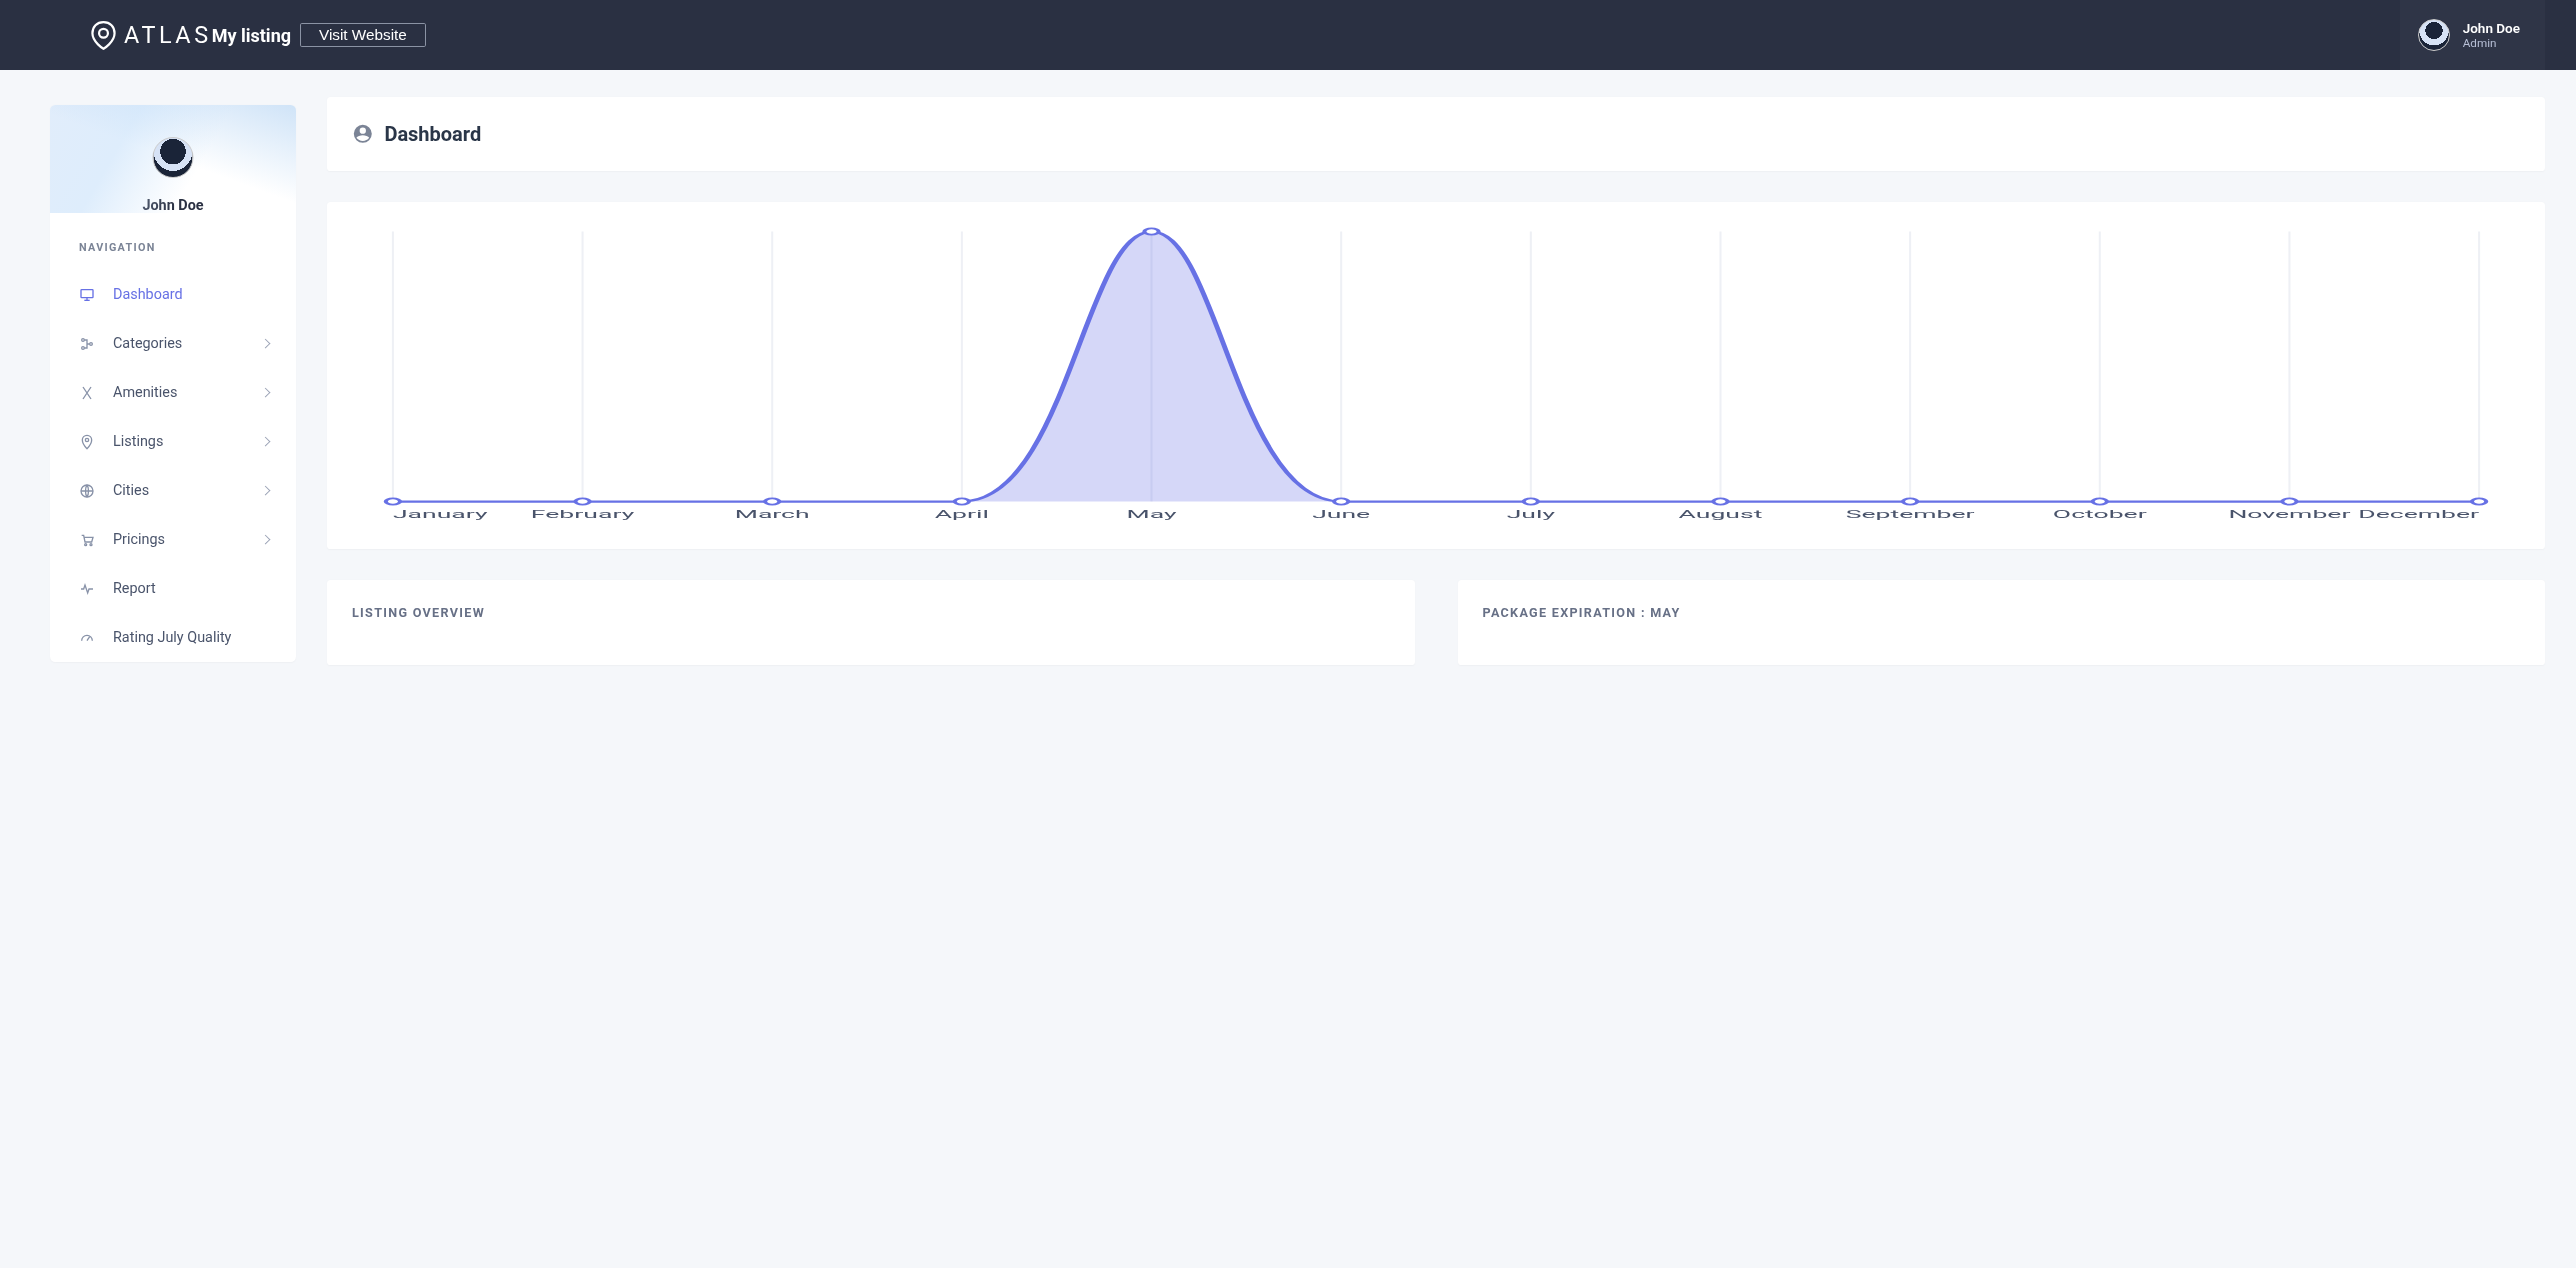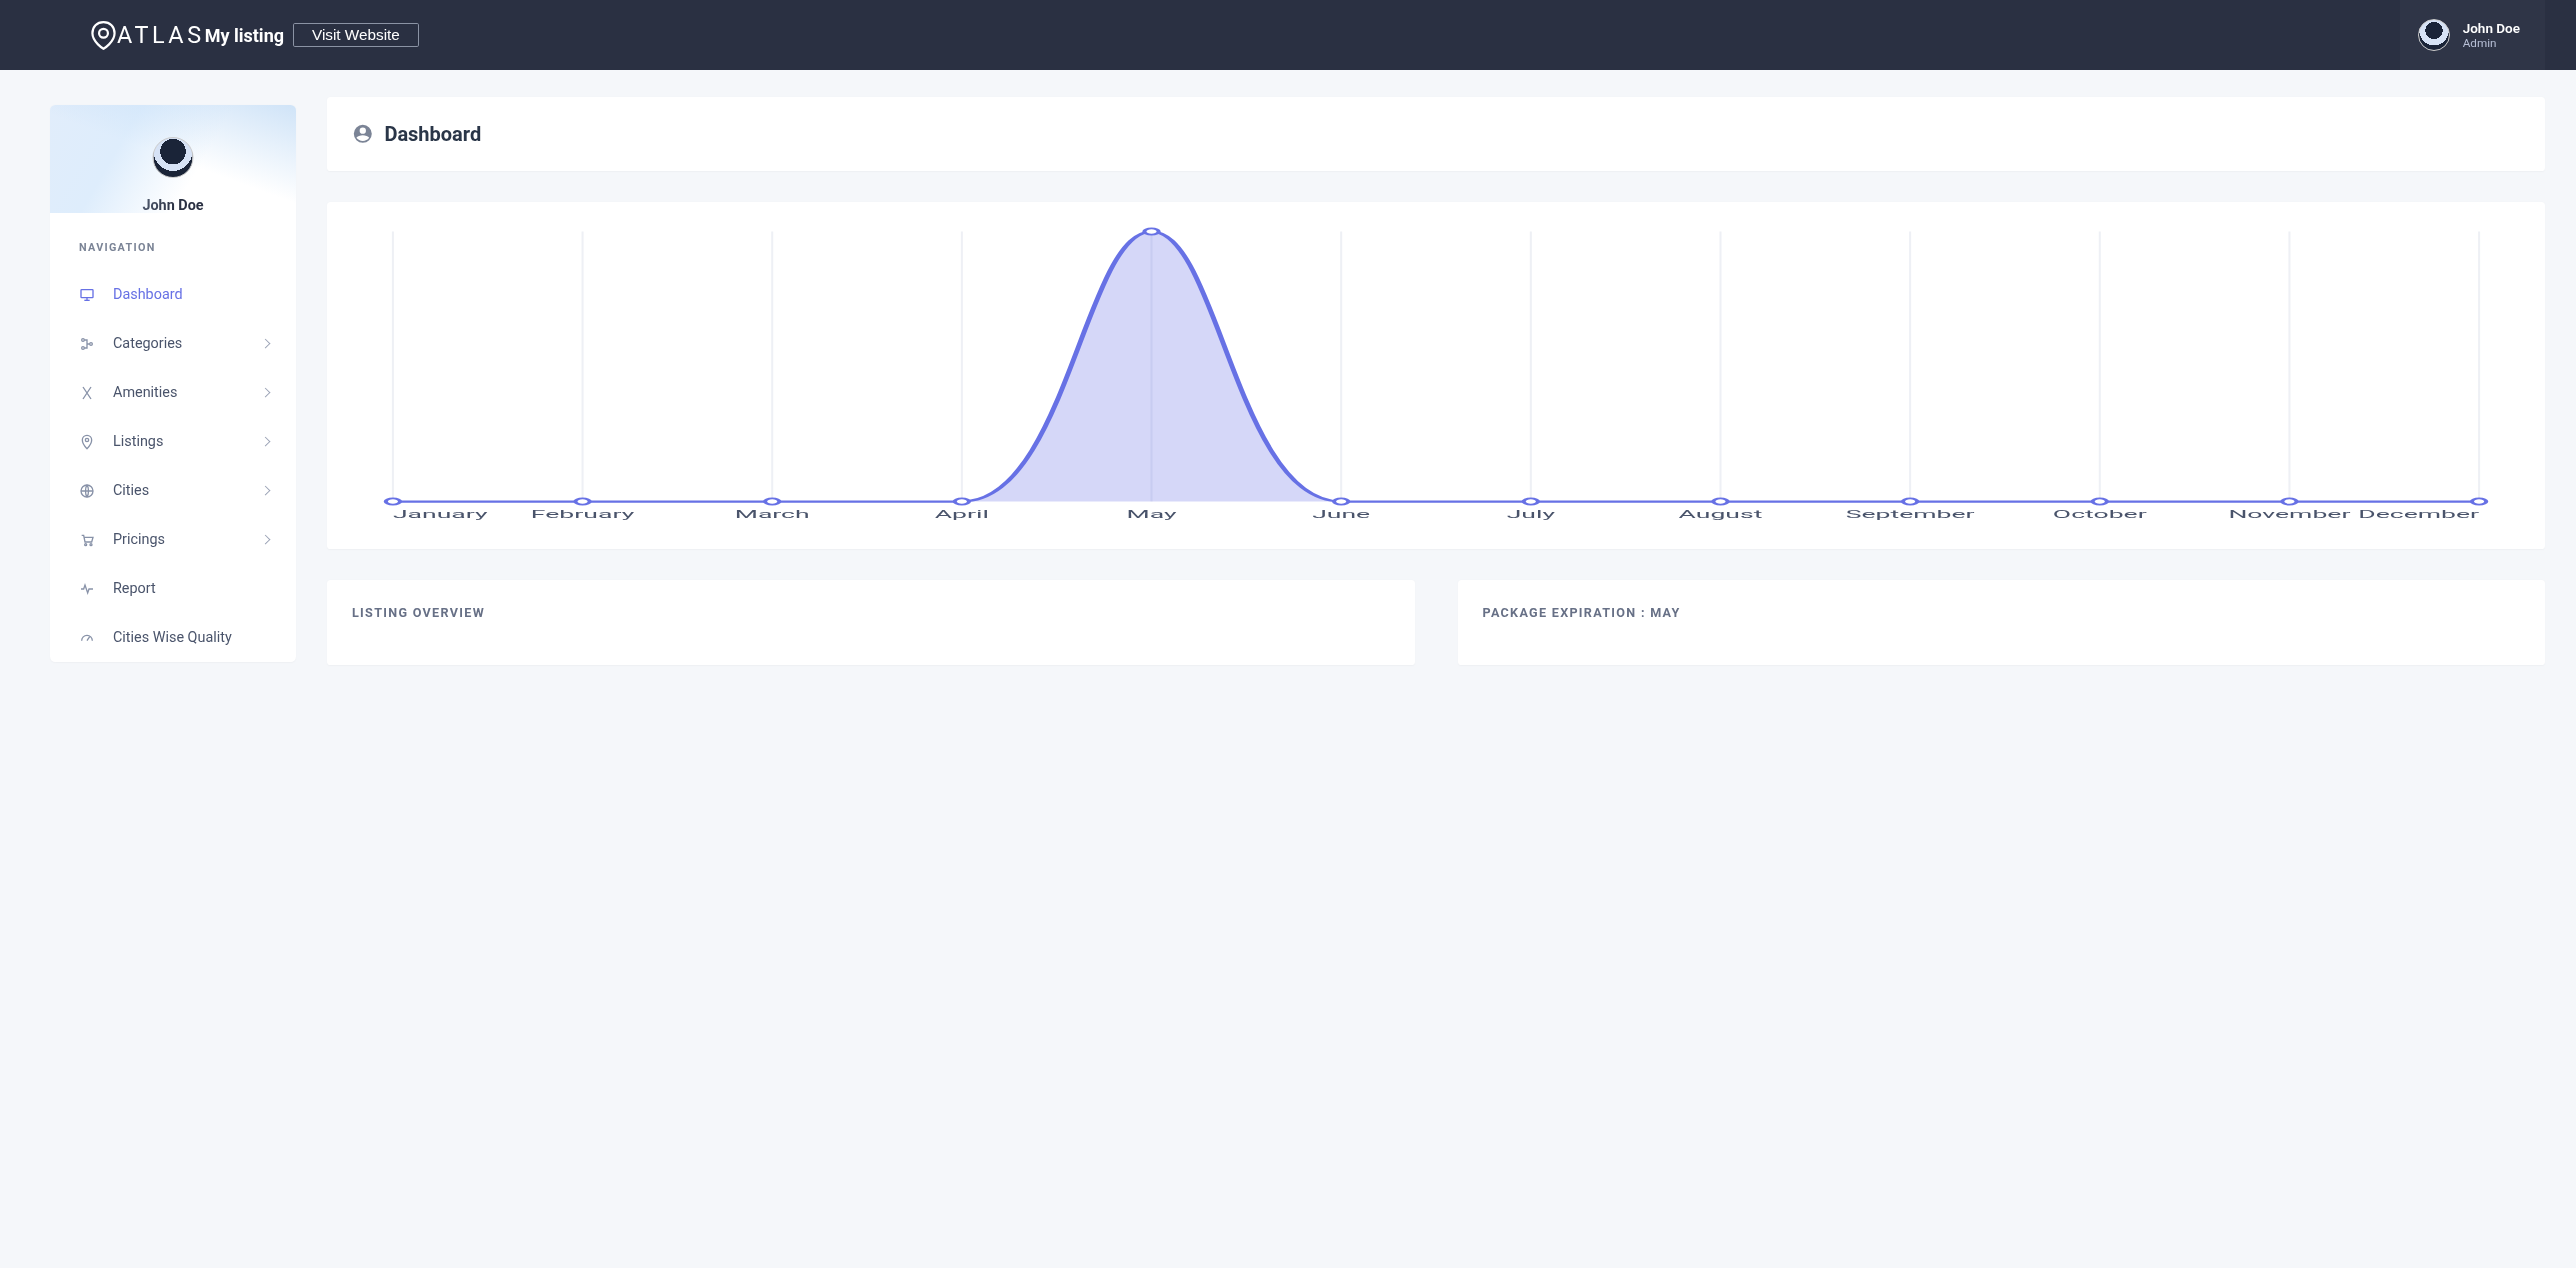--- a/index.html
+++ b/index.html
@@ -15,21 +15,21 @@
     background: #2a3042;
     height: 70px;
     display: flex;
     align-items: center;
     padding: 0 0 0 90px;
     position: relative;
   }
   .logo {
     display: flex;
     align-items: center;
-    gap: 0;
+    gap: 7px;
     color: #fff;
     font-weight: 400;
     font-size: 23.4px;
     letter-spacing: 3.6px;
   }
   .logo svg { width: 27px; height: 31px; }
   .header-nav {
     display: flex;
     align-items: center;
     gap: 9px;
@@ -283,21 +283,21 @@
           </span>
           <span>Report</span>
         </li>
         <li class="nav-item">
           <span class="icon">
             <svg viewBox="0 0 24 24" width="16" height="16" fill="none" stroke="currentColor" stroke-width="2">
               <path d="M4 16a8 8 0 0 1 16 0"></path>
               <line x1="12" y1="16" x2="16" y2="10"></line>
             </svg>
           </span>
-          <span>Cities Wise Quality</span>
+          <span>Rating July Quality</span>
         </li>
       </ul>
   </aside>
 
   <main class="main">
     <div class="card">
       <div class="card-title-row">
         <svg viewBox="0 0 24 24" fill="currentColor">
           <path d="M12 2a10 10 0 1 0 0 20 10 10 0 0 0 0-20zm0 3a3.5 3.5 0 1 1 0 7 3.5 3.5 0 0 1 0-7zm0 15c-2.9 0-5.5-1.4-7.1-3.5.9-1.8 4.4-2.8 7.1-2.8s6.2 1 7.1 2.8A8.96 8.96 0 0 1 12 20z"></path>
         </svg>

